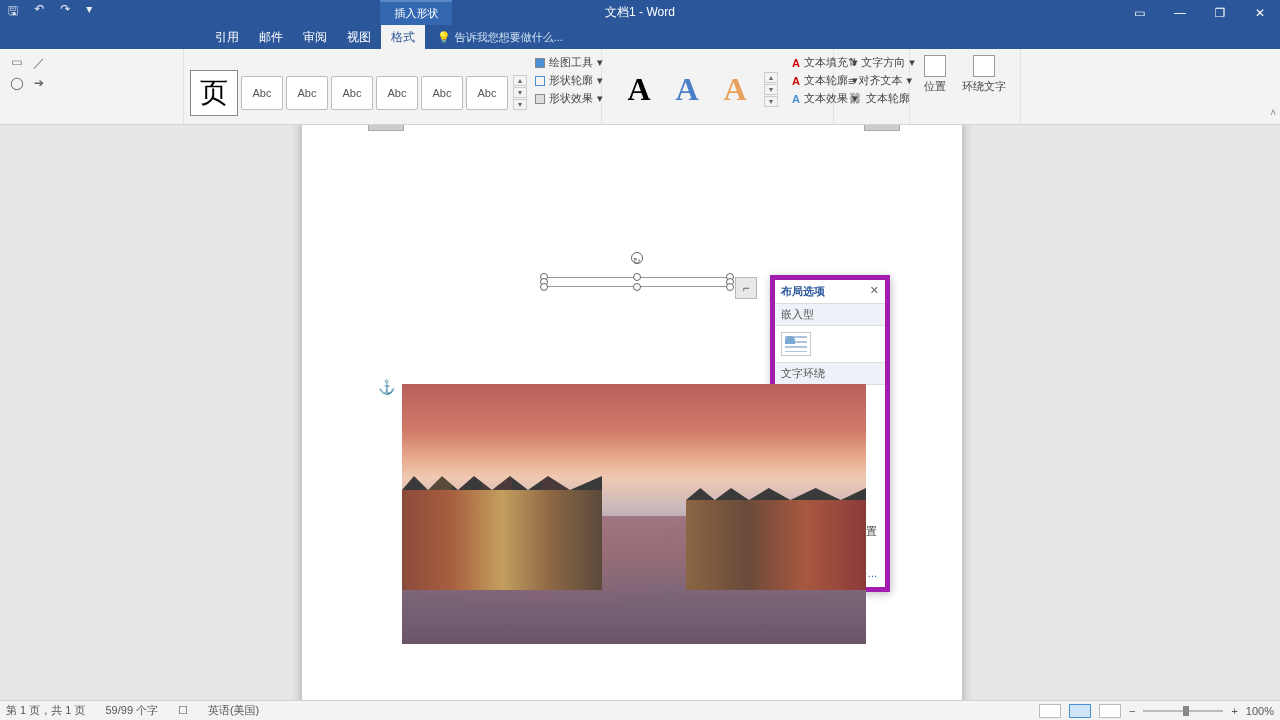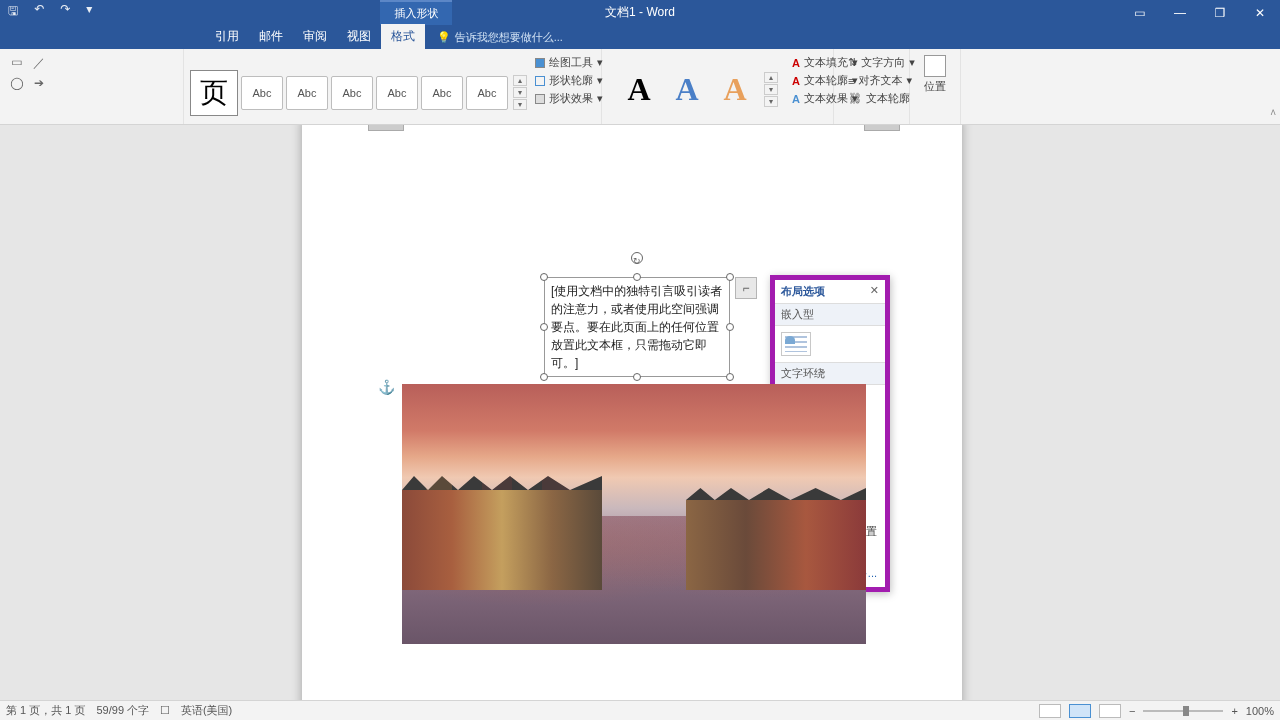--- a/index.html
+++ b/index.html
@@ -9,21 +9,21 @@
 .titlebar { height: 25px; background: #2b579a; display: flex; align-items: center; color: #fff; font-size: 12px; }
 .titlebar .qat { display: flex; gap: 16px; padding: 0 8px; }
 .titlebar .qat span { opacity: 0.9; }
 .titlebar .context-tab { margin-left: 280px; background: #3367b0; padding: 4px 14px; font-size: 11px; border-top:2px solid #5c87c7;}
 .titlebar .doc-title { position: absolute; left: 50%; transform: translateX(-50%); font-size: 12px; }
 .titlebar .win-controls { margin-left: auto; display: flex; }
 .titlebar .win-controls span { width: 40px; text-align: center; padding: 4px 0; font-size: 12px;}
 .titlebar .spacer{flex:1;}
 
 
-.tabstrip { height: 24px; background: #2b579a; display: flex; align-items: flex-end; padding-left: 205px; color: #fff; font-size: 12px; }
+.tabstrip { height: 24px; background: #2b579a; display: flex; align-items: center; padding-left: 205px; color: #fff; font-size: 12px; }
 .tabstrip .tab { padding: 4px 10px; cursor: pointer; }
 .tabstrip .tab.active { background: #f3f3f3; color: #2b579a; }
 .tabstrip .tellme { margin-left: 6px; color: #cfe0f3; display:flex; align-items:center; gap:4px; font-size:11px; padding:4px 6px;}
 
 
 .ribbon { height: 76px; background: #f3f3f3; border-bottom: 1px solid #d4d4d4; display: flex; }
 .ribbon-group { border-right: 1px solid #e3e3e3; padding: 2px 6px; display:flex; flex-direction:column; justify-content:flex-start;}
 .ribbon-labels { height:16px; background:#f3f3f3; border-bottom:1px solid #d4d4d4; display:flex; font-size:11px; color:#666;}
 .ribbon-labels div{ text-align:center; border-right:1px solid #e3e3e3; position:relative;}
 .ribbon-labels .dlg{position:absolute; right:3px; bottom:1px; font-size:9px; color:#999;}
@@ -87,21 +87,21 @@
 .w-topbot:after{left:10px; top:8px;}
 .w-behind:after{left:10px; top:8px; opacity:.5;}
 .w-front:after{left:10px; top:8px;}
 .layout-pop .radios{padding:4px 8px 6px;}
 .layout-pop .radios label{display:block; padding:2px 0; color:#444;}
 .layout-pop .radios input{margin-right:4px; transform:scale(.85);}
 .layout-pop .more{text-align:right; padding:4px 8px 6px; color:#2464b0;}
 .layout-pop .info{color:#999;font-size:10px; margin-left:2px;}
 
 
-.statusbar{position:absolute; bottom:0; left:0; right:0; height:20px; background:#f3f3f3; border-top:1px solid #d4d4d4; display:flex; align-items:center; font-size:11px; color:#555; padding:0 6px; gap:11px;}
+.statusbar{position:absolute; bottom:0; left:0; right:0; height:20px; background:#f3f3f3; border-top:1px solid #d4d4d4; display:flex; align-items:center; font-size:11px; color:#555; padding:0 6px; gap:20px;}
 .statusbar .right{margin-left:auto; display:flex; align-items:center; gap:8px;}
 .view-btn{width:22px; height:14px; border:1px solid #bbb; background:#fff;}
 .view-btn.active{background:#d0e4f8; border-color:#4a90d2;}
 .zoom-track{width:80px; height:2px; background:#bbb; position:relative;}
 .zoom-track:before{content:""; position:absolute; left:40px; top:-4px; width:6px; height:10px; background:#888;}
 
 .collapse-ribbon{position:absolute; right:4px; top:107px; font-size:10px; color:#888;}
 
 .ins-shape{display:flex; flex-direction:column; gap:4px; font-size:12px; padding:4px;}
 .ins-row{display:flex; gap:8px; color:#666;}
@@ -231,41 +231,44 @@
           <span>⛓</span>
           <span>文本轮廓</span>
         </div>
     </div>
   </div>
   <div class="ribbon-group" style="flex-direction:row;">
     <div class="big-btn">
         <div class="ico"></div>
         <span>位置</span>
       </div>
+    <div class="big-btn">
+        <div class="ico"></div>
+        <span>环绕文字</span>
+      </div>
   </div>
 </div>
 
 <div class="ribbon-labels">
   <div style="width:184px">插入形状</div>
   <div style="width:418px"><span>形状样式</span><span class="dlg">⬊</span></div>
   <div style="width:232px"><span>艺术字样式</span><span class="dlg">⬊</span></div>
   <div style="width:76px">文本</div>
   <div style="flex:1"></div>
 </div>
 <span class="collapse-ribbon">˄</span>
 
 <div class="canvas-area">
   <div class="page"></div>
   <div class="ruler-h-gap1"></div>
   <div class="ruler-h-gap2"></div>
 
   <div class="anchor-ico">⚓</div>
 
   <div class="textframe">
-    <span>[使用文档中的独特引言吸引读者的注意力，或者使用此空间强调要点。要在此页面上的任何位置放置此文本框，只需拖动它即可。]</span>
     <div class="rot-handle"></div>
     <div class="sel-handle" style="top:-5px;left:-5px"></div>
     <div class="sel-handle" style="top:-5px;left:50%;margin-left:-4px"></div>
     <div class="sel-handle" style="top:-5px;right:-5px"></div>
     <div class="sel-handle" style="top:50%;left:-5px;margin-top:-4px"></div>
     <div class="sel-handle" style="top:50%;right:-5px;margin-top:-4px"></div>
     <div class="sel-handle" style="bottom:-5px;left:-5px"></div>
     <div class="sel-handle" style="bottom:-5px;left:50%;margin-left:-4px"></div>
     <div class="sel-handle" style="bottom:-5px;right:-5px"></div>
   </div>

